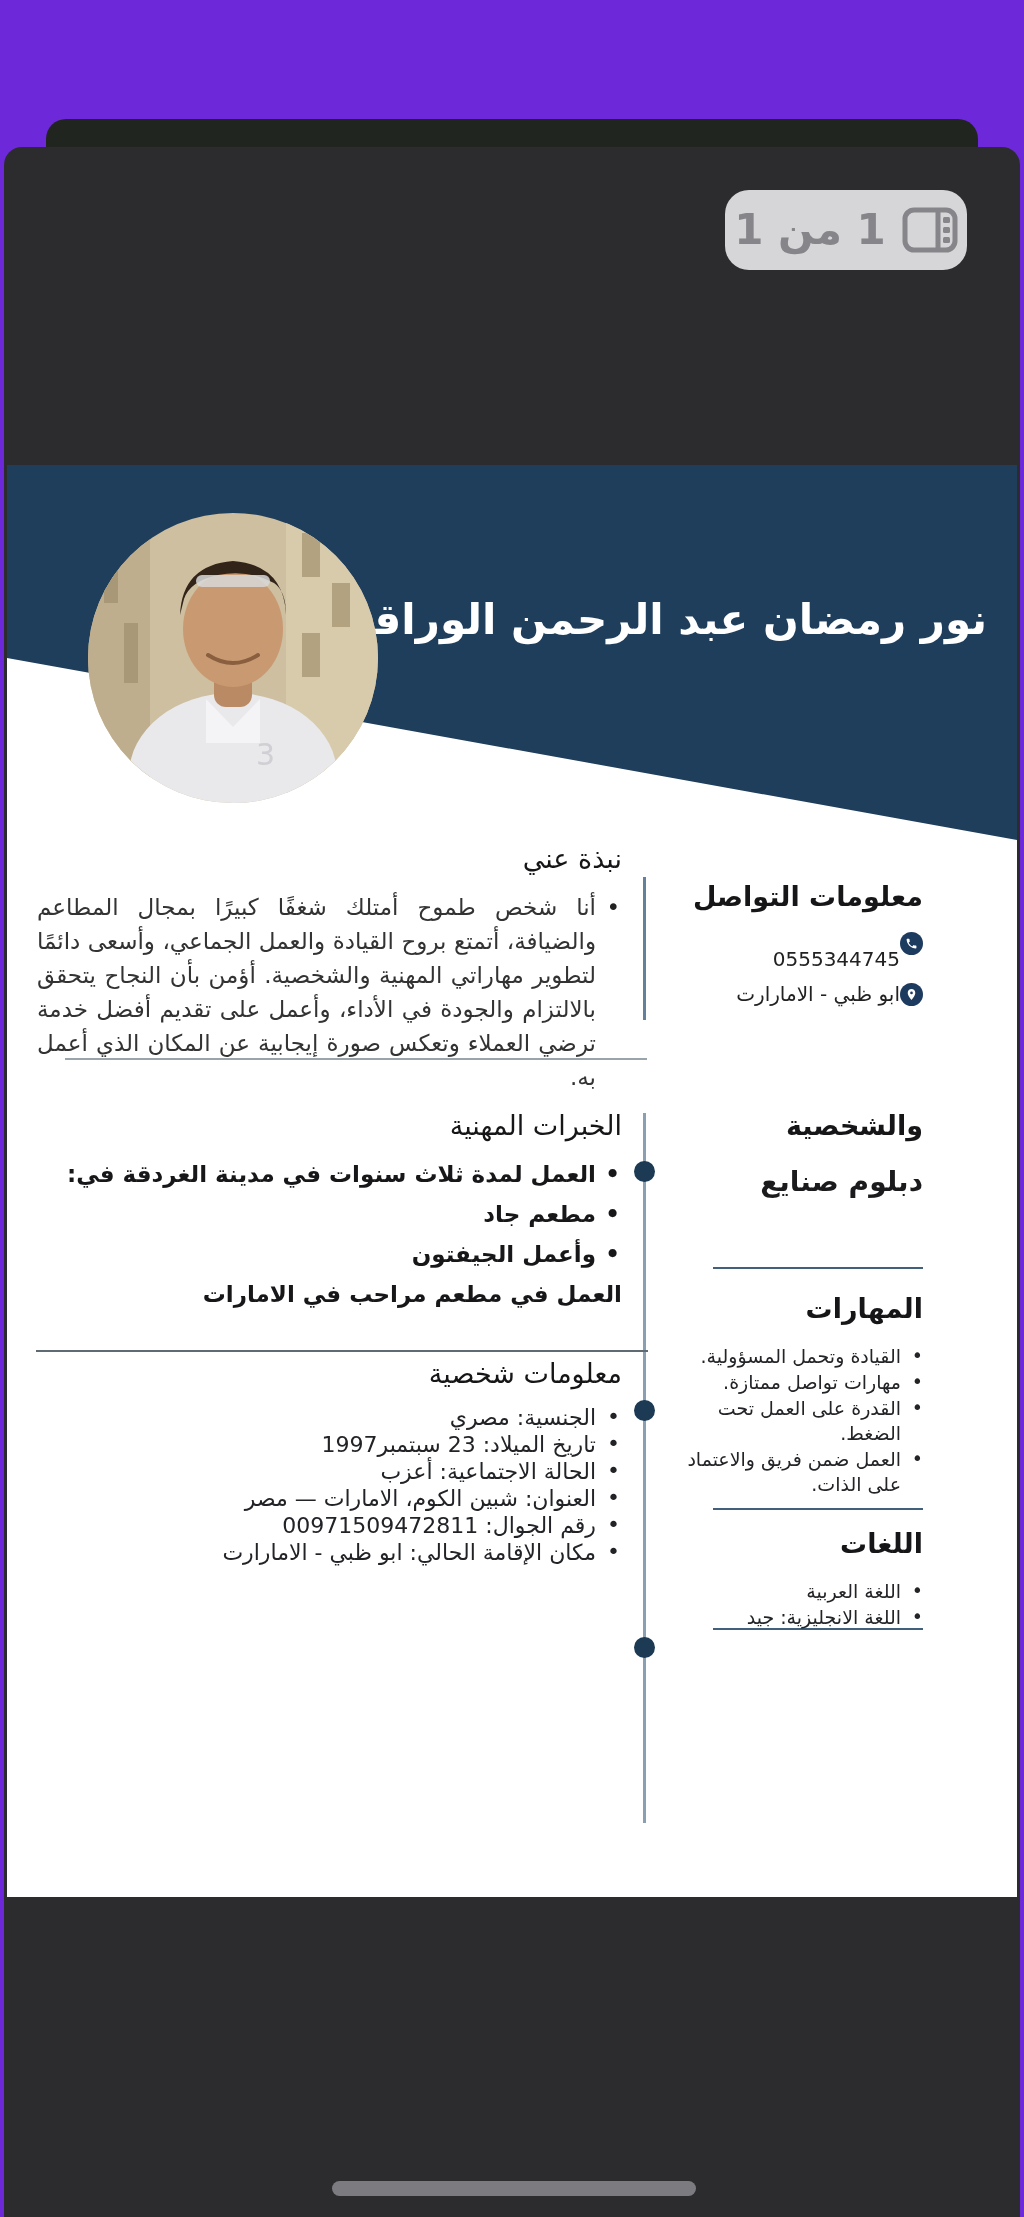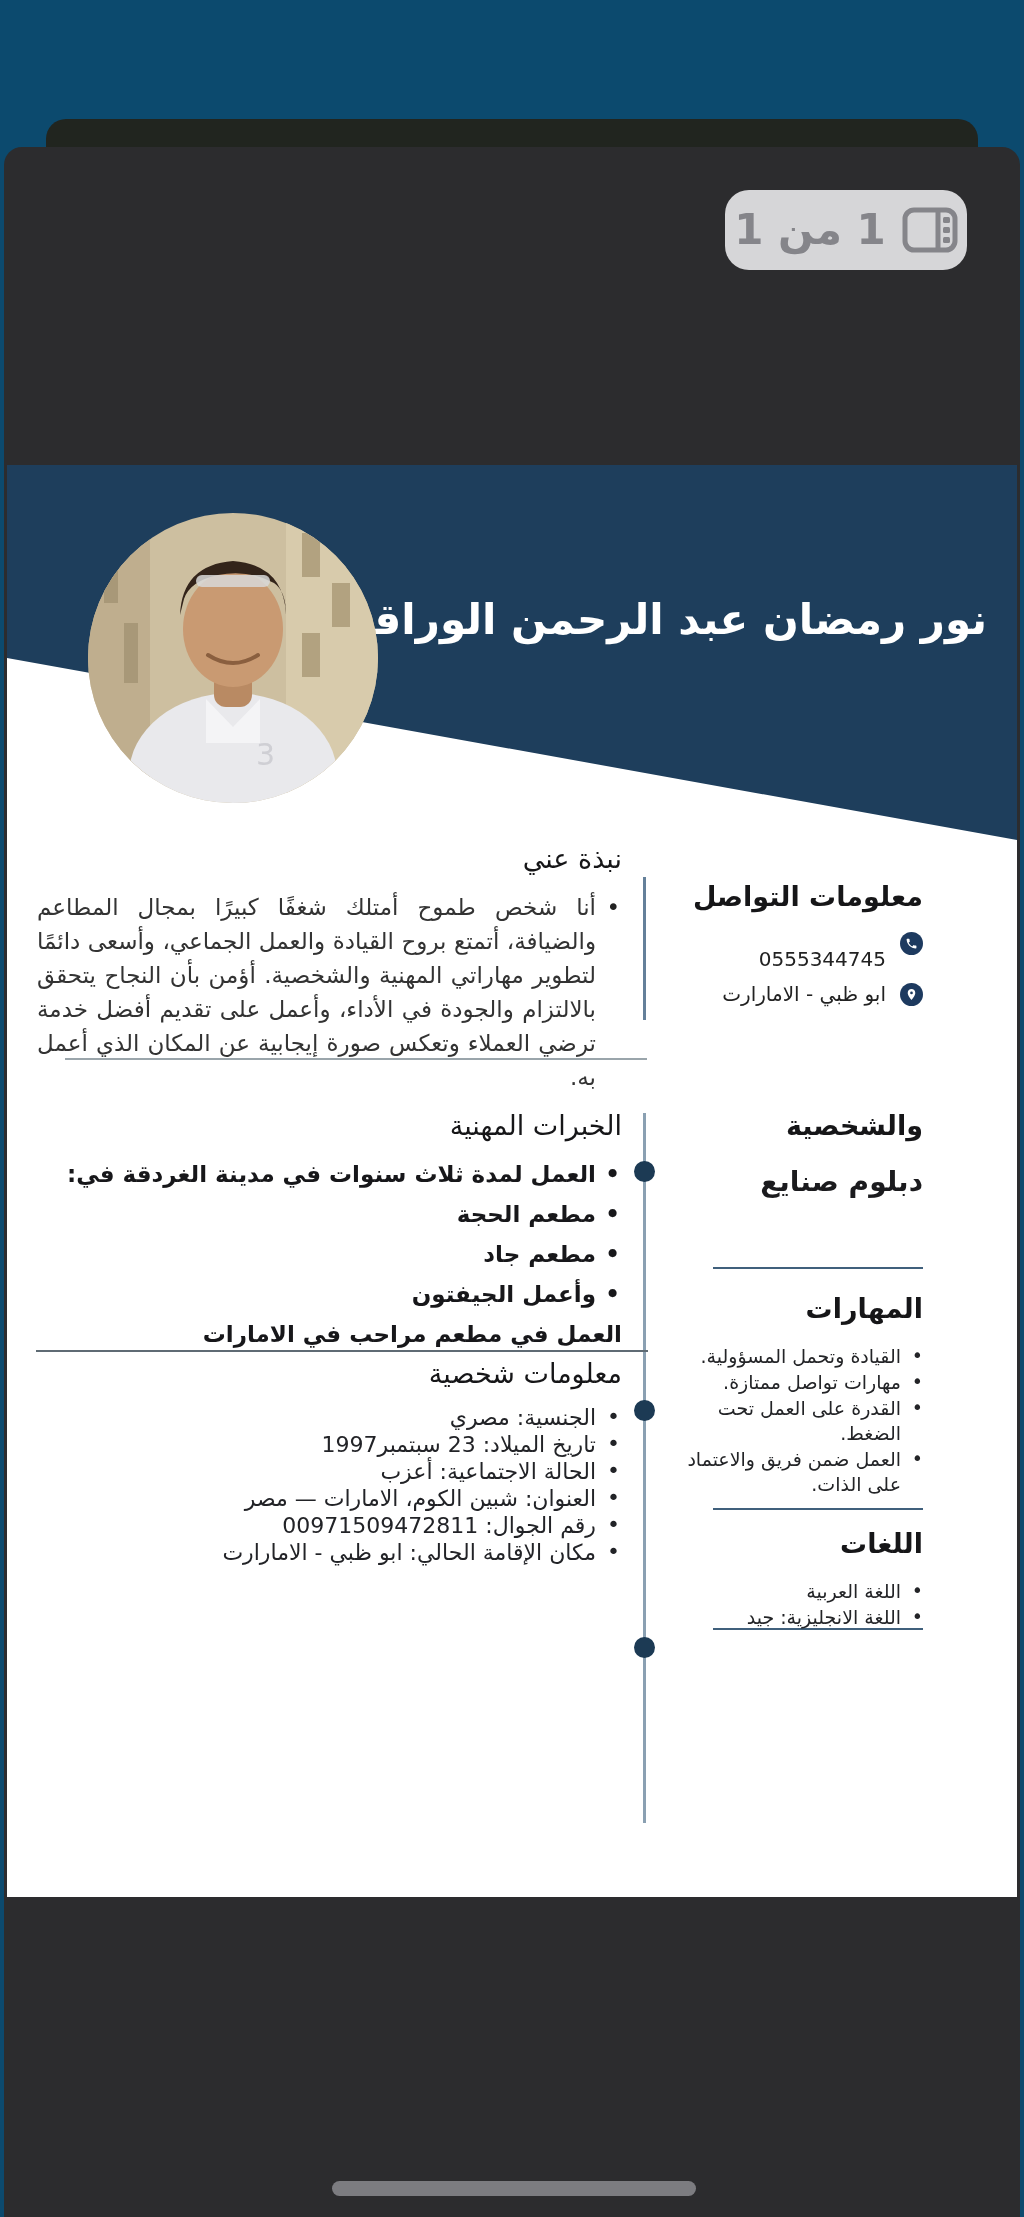--- a/index.html
+++ b/index.html
@@ -1,18 +1,18 @@
 <!DOCTYPE html>
 <html><head>
 <meta charset="utf-8">
 <style>
   * { margin:0; padding:0; box-sizing:border-box; }
   html,body { background:#000; }
   body { font-family:"DejaVu Sans", sans-serif; }
-  .stage { position:relative; width:1024px; height:2217px; background:#0c4a6e; overflow:hidden; }
+  .stage { position:relative; width:1024px; height:2217px; background:#6d28d9; overflow:hidden; }
 
   
   .card-back { position:absolute; left:46px; top:119px; width:932px; height:60px;
                background:#21251f; border-radius:20px 20px 0 0; }
   .card-main { position:absolute; left:4px; top:147px; width:1016px; height:2070px;
                background:#2c2c2e; border-radius:18px 18px 0 0; }
 
   
   .page-pill { position:absolute; left:725px; top:190px; width:242px; height:80px;
                background:#d6d6d8; border-radius:24px; display:flex; align-items:center;
@@ -62,21 +62,21 @@
                  color:#222327; line-height:26px; margin-bottom:1px; }
   .per-list li::before { content:"•"; position:absolute; right:2px; top:-1px; }
 
   
   .col-right { position:absolute; right:94px; width:236px; direction:rtl; text-align:right; }
   .sec-contact { top:398px;margin-top:18px; }
   .sec-edu     { top:645px; }
   .sec-skills  { top:828px; }
   .sec-lang    { top:1063px; }
   .rc-title { font-size:27px; font-weight:700; color:#161618; margin-bottom:20px; }
-  .contact-row { display:flex; flex-direction:row; align-items:flex-start; gap:14px; margin-bottom:12px; }
+  .contact-row { display:flex; flex-direction:row; align-items:flex-start; margin-bottom:12px; }
   .cicon { flex:0 0 auto; width:23px; height:23px; border-radius:50%; background:#1d3a5f;
            display:flex; align-items:center; justify-content:center; }
   .cicon svg { width:13px; height:13px; fill:#ffffff; display:block; }
   .contact-val { font-size:20px; color:#222; line-height:23px; }
   .contact-val.phone { margin-top:16px; }
   .degree { font-size:28px; font-weight:700; color:#1b1b1e; margin-top:24px; }
   .rc-list li { position:relative; padding-right:22px; list-style:none; font-size:19px;
                 color:#232427; line-height:25px; margin-bottom:1px; }
   .rc-list li::before { content:"•"; position:absolute; right:0; top:-1px; }
 
@@ -150,21 +150,20 @@
 
       <li>أنا شخص طموح أمتلك شغفًا كبيرًا بمجال المطاعم والضيافة، أتمتع بروح القيادة والعمل الجماعي، وأسعى دائمًا لتطوير مهاراتي المهنية والشخصية. أؤمن بأن النجاح يتحقق بالالتزام والجودة في الأداء، وأعمل على تقديم أفضل خدمة ترضي العملاء وتعكس صورة إيجابية عن المكان الذي أعمل به.</li>
         </ul>
     </div>
 
     <div class="col-left sec-exp">
       <div class="sec-title">الخبرات المهنية</div>
       <ul class="exp-list">
 
       <li>العمل لمدة ثلاث سنوات في مدينة الغردقة في:</li>
-          <li>مطعم الحجة</li>
           <li>مطعم جاد</li>
           <li>وأعمل الجيفتون</li>
         </ul>
       <div class="exp-footer">العمل في مطعم مراحب في الامارات</div>
     </div>
 
     <div class="col-left sec-personal">
       <div class="sec-title">معلومات شخصية</div>
       <ul class="per-list">
 

